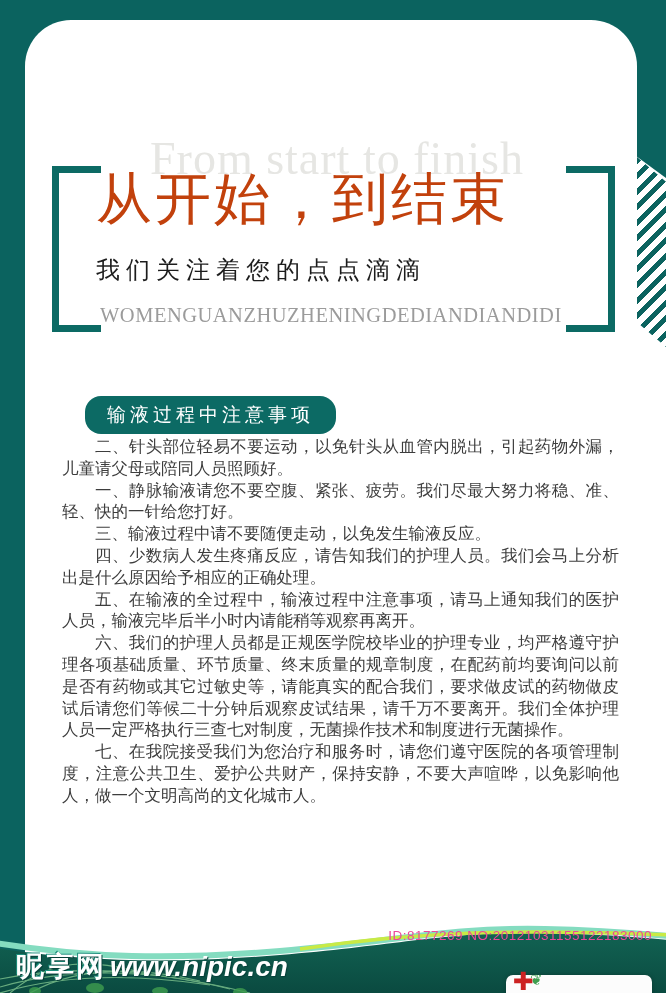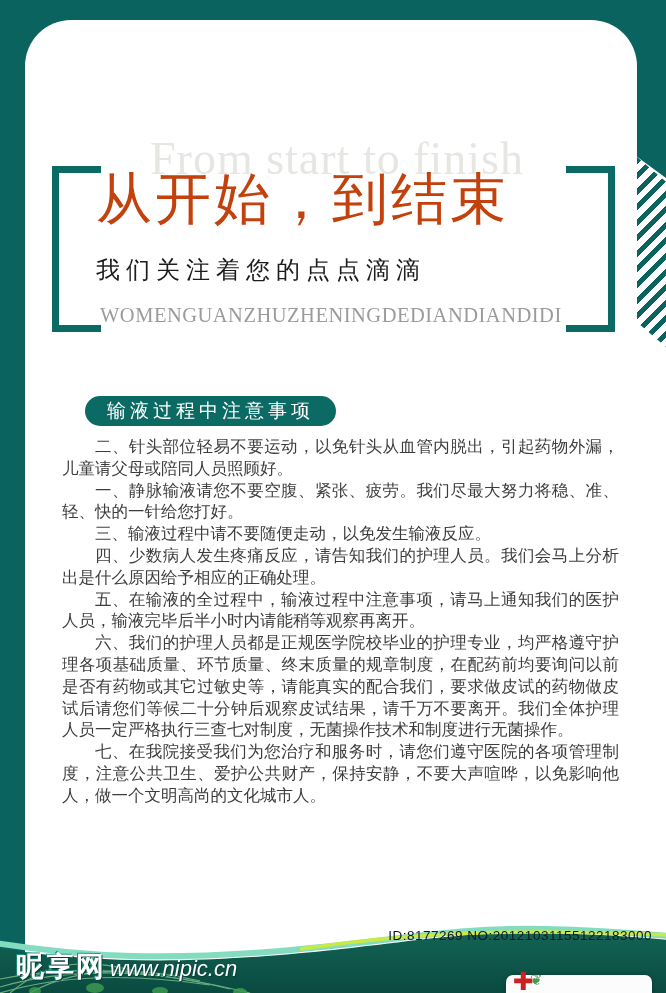--- a/index.html
+++ b/index.html
@@ -42,39 +42,39 @@
     position:absolute;left:96px;top:247px;width:480px;
     font-size:24px;line-height:46px;color:#1c1c1c;
     letter-spacing:6px;white-space:nowrap;
     font-family:Liberation Serif, serif;}
   #pinyin-caps{
     position:absolute;left:100px;top:304px;width:460px;
     font-family:"Liberation Serif","DejaVu Serif",serif;
     font-size:20.5px;color:#9b9b9b;letter-spacing:0.5px;white-space:nowrap;}
   
   #section-pill{
-    position:absolute;left:85px;top:396px;height:30px;padding:0 22px;
+    position:absolute;left:85px;top:396px;height:38px;padding:0 22px;
     background:#0c6a64;border-radius:16px;display:flex;align-items:center;}
   #section-pill span{color:#ffffff;font-size:19px;letter-spacing:4px;}
   #body-text{
     position:absolute;left:62px;top:436px;width:557px;
     font-size:16.5px;line-height:21.8px;color:#3d3d3d;text-align:justify;}
   #body-text p{margin:0;text-indent:2em;}
   
   #footer{position:absolute;left:0;bottom:0;width:666px;height:78px;}
   #footer svg{position:absolute;left:0;top:0;}
   #site-mark{
     position:absolute;left:16px;bottom:7px;display:flex;align-items:baseline;
     gap:4px;color:#ffffff;white-space:nowrap;}
   #site-name{font-size:28px;font-weight:bold;letter-spacing:2px;
     text-shadow:1px 1px 0 #063f38, -1px -1px 0 #1d8f7d;}
-  #site-url{font-size:22px;font-weight:normal;font-style:italic;
+  #site-url{font-size:28px;font-weight:bold;font-style:italic;
     text-shadow:1px 1px 1px #063f38;}
   #id-text{
-    position:absolute;right:14px;top:13px;font-size:13.5px;color:#0f172a;
+    position:absolute;right:14px;top:13px;font-size:13.5px;color:#ec4899;
     letter-spacing:0.5px;white-space:nowrap;}
   #logo-box{
     position:absolute;right:14px;bottom:-14px;width:146px;height:32px;
     background:#fcfcfc;border-radius:7px;box-shadow:0 0 4px rgba(0,0,0,0.25);}
   #logo-cross{
     position:absolute;left:7px;top:-6px;font-size:25px;color:#cc2222;
     font-weight:bold;line-height:25px;}
   #logo-leaf{
     position:absolute;left:24px;top:-4px;font-size:15px;color:#3f9e4f;}
 </style>

